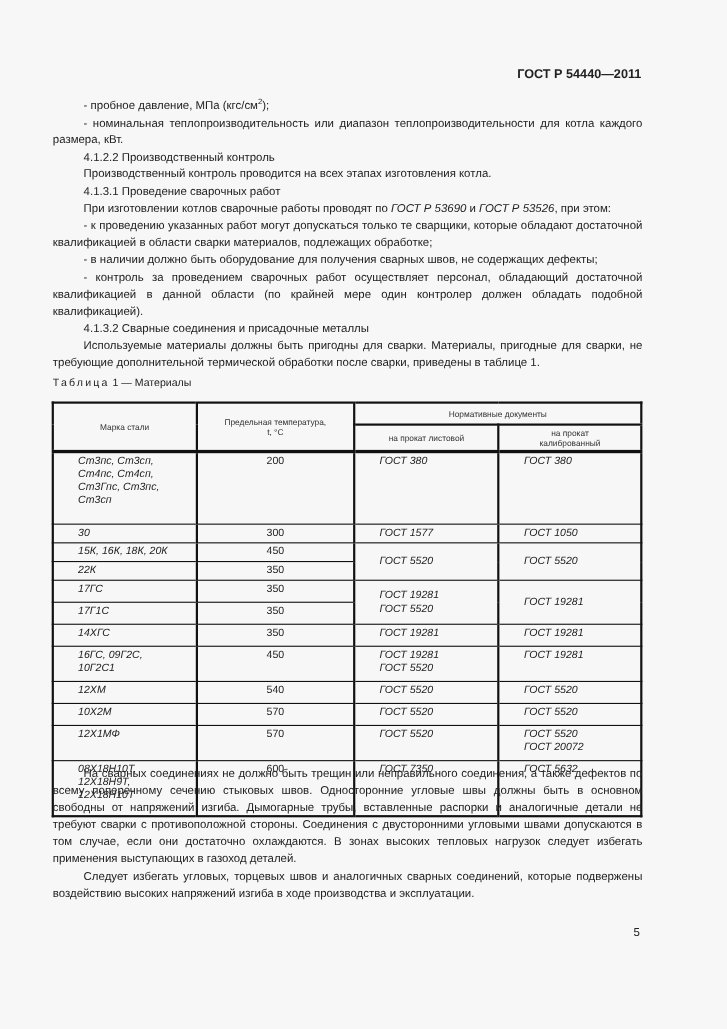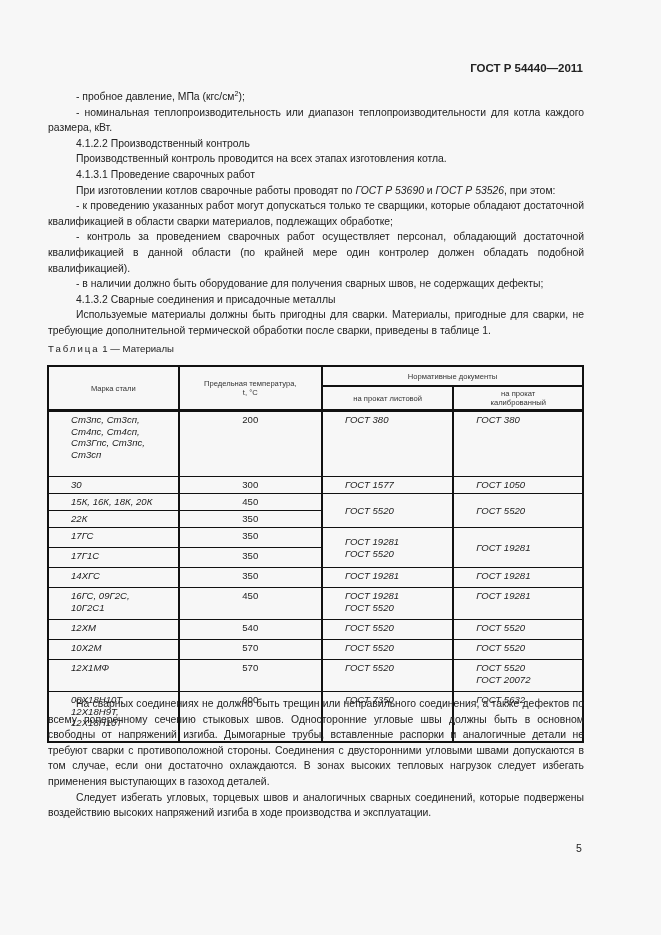--- a/index.html
+++ b/index.html
@@ -33,22 +33,22 @@
 <div class="hdr">ГОСТ Р 54440—2011</div>
 
 <div class="body-text" style="top:89px;">
   <p class="p ind"><span>- пробное давление, МПа (кгс/см</span><sup>2</sup><span>);</span></p>
   <p class="p ind">- номинальная теплопроизводительность или диапазон теплопроизводительности для котла каждого размера, кВт.</p>
   <p class="p ind">4.1.2.2 Производственный контроль</p>
   <p class="p ind">Производственный контроль проводится на всех этапах изготовления котла.</p>
   <p class="p ind">4.1.3.1 Проведение сварочных работ</p>
   <p class="p ind"><span>При изготовлении котлов сварочные работы проводят по</span> <i>ГОСТ Р 53690</i><span> и </span><i>ГОСТ Р 53526</i><span>, при этом:</span></p>
   <p class="p ind">- к проведению указанных работ могут допускаться только те сварщики, которые обладают достаточной квалификацией в области сварки материалов, подлежащих обработке;</p>
+  <p class="p ind">- в наличии должно быть оборудование для получения сварных швов, не содержащих дефекты;</p>
   <p class="p ind">- контроль за проведением сварочных работ осуществляет персонал, обладающий достаточной квалификацией в данной области (по крайней мере один контролер должен обладать подобной квалификацией).</p>
-  <p class="p ind">- в наличии должно быть оборудование для получения сварных швов, не содержащих дефекты;</p>
   <p class="p ind">4.1.3.2 Сварные соединения и присадочные металлы</p>
   <p class="p ind">Используемые материалы должны быть пригодны для сварки. Материалы, пригодные для сварки, не требующие дополнительной термической обработки после сварки, приведены в таблице 1.</p>
 </div>
 
 <div class="tcap"><span class="sp">Таблица</span><span> 1 — Материалы</span></div>
 
 <table>
   <colgroup>
       <col style="width:131px">
       <col style="width:144px">

